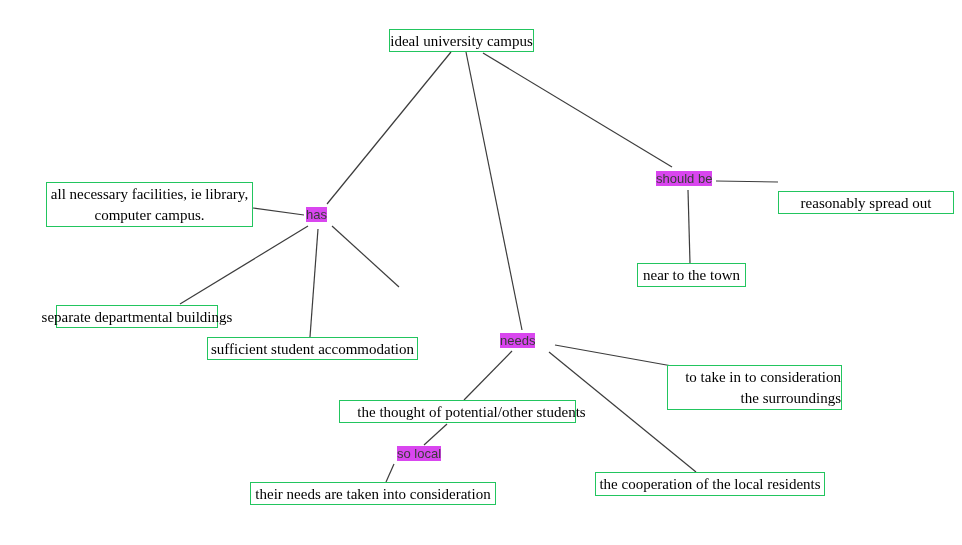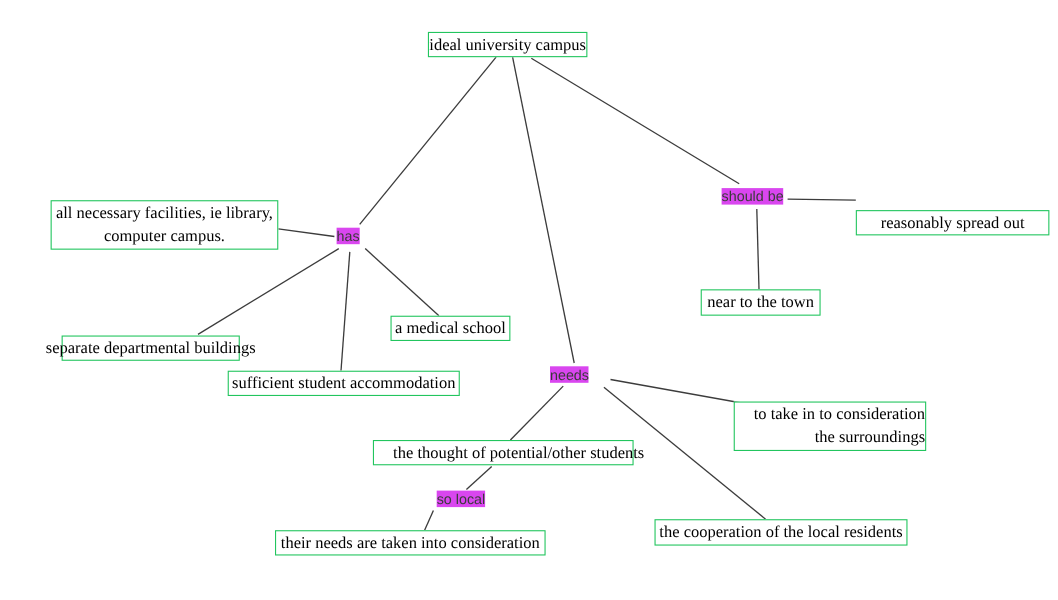--- a/index.html
+++ b/index.html
@@ -74,21 +74,20 @@
   </svg>
 
   <div class="node single" style="left:389px; top:29px; width:145px; height:23px;">ideal university campus</div>
 
   <div class="node" style="left:46px; top:182px; width:207px; height:45px; line-height:21px;">all necessary facilities, ie library, computer campus.</div>
 
   <div class="node single" style="left:56px; top:305px; width:162px; height:23px;">separate departmental buildings</div>
 
   <div class="node single" style="left:207px; top:337px; width:211px; height:23px;">sufficient student accommodation</div>
 
-  <div class="node single" style="left:355px; top:287px; width:109px; height:23px;">a medical school</div>
 
   <div class="node single" style="left:778px; top:161px; width:176px; height:23px;margin-top:30px;">reasonably spread out</div>
 
   <div class="node single" style="left:637px; top:263px; width:109px; height:24px;">near to the town</div>
 
   <div class="node" style="left:667px; top:365px; width:175px; height:45px; line-height:21px;text-align:right;">to take in to consideration the surroundings</div>
 
   <div class="node single" style="left:339px; top:400px; width:237px; height:23px;padding-left:28px;">the thought of potential/other students</div>
 
   <div class="node single" style="left:595px; top:472px; width:230px; height:24px;">the cooperation of the local residents</div>

